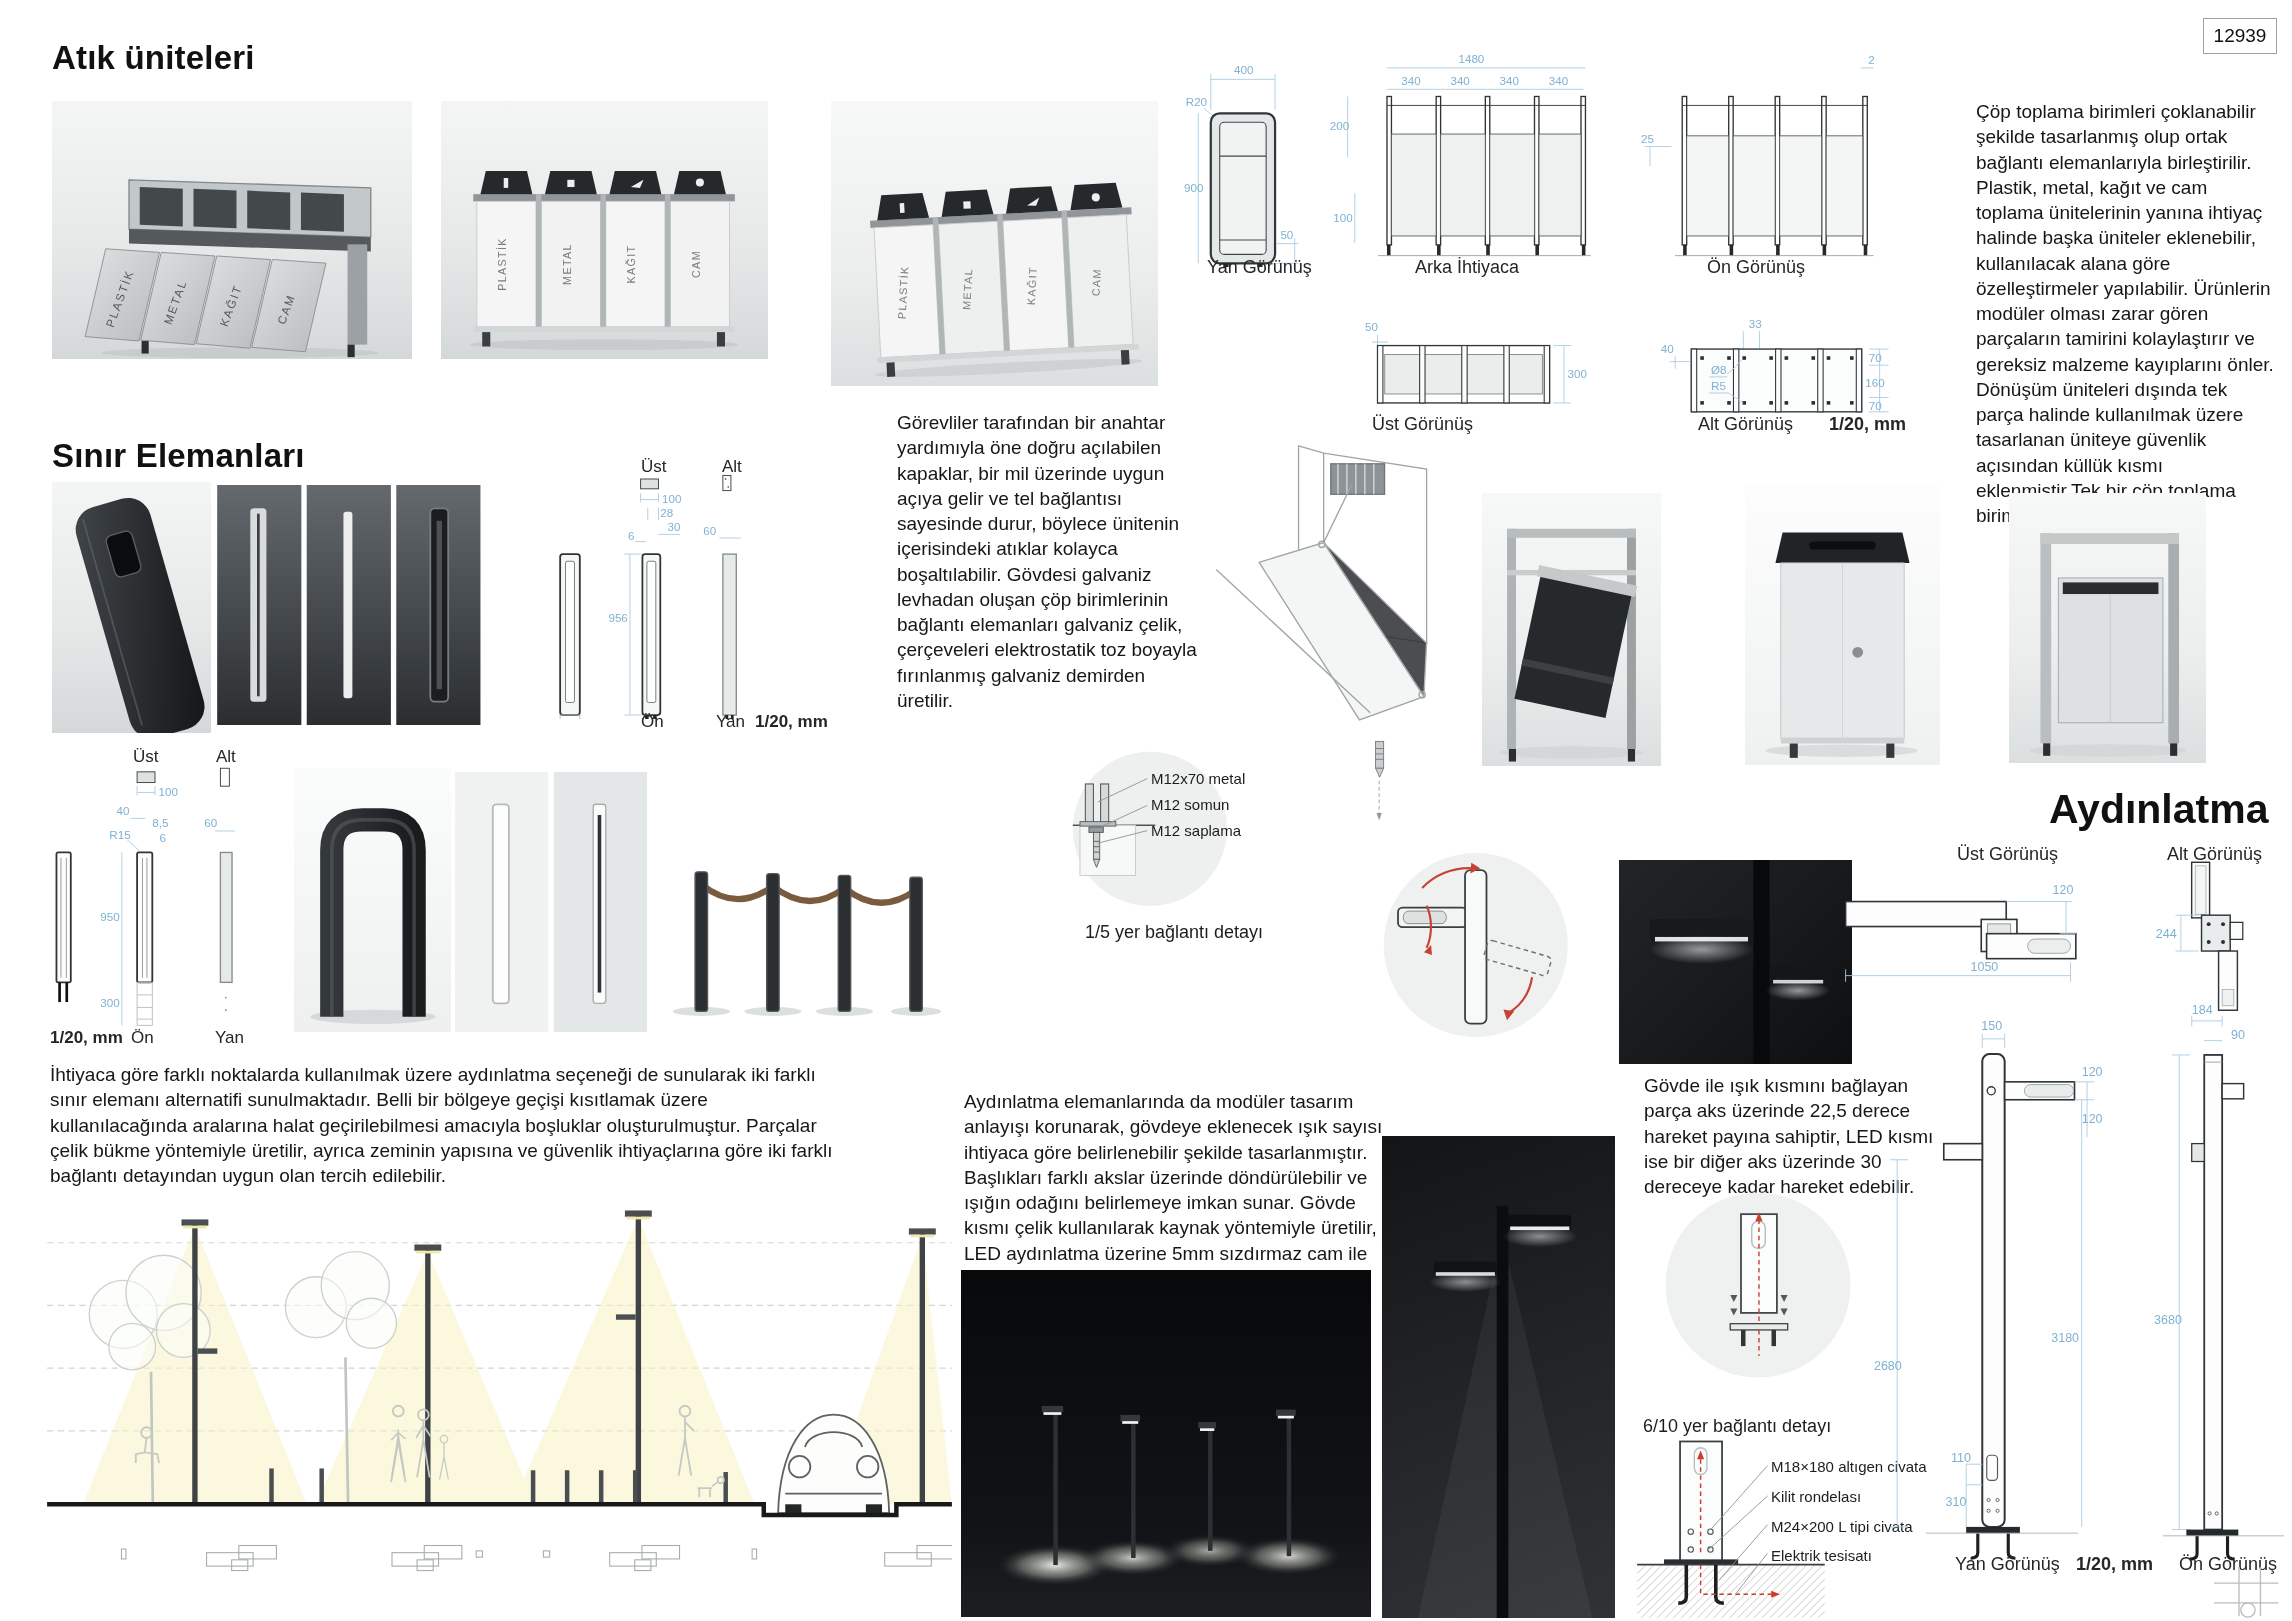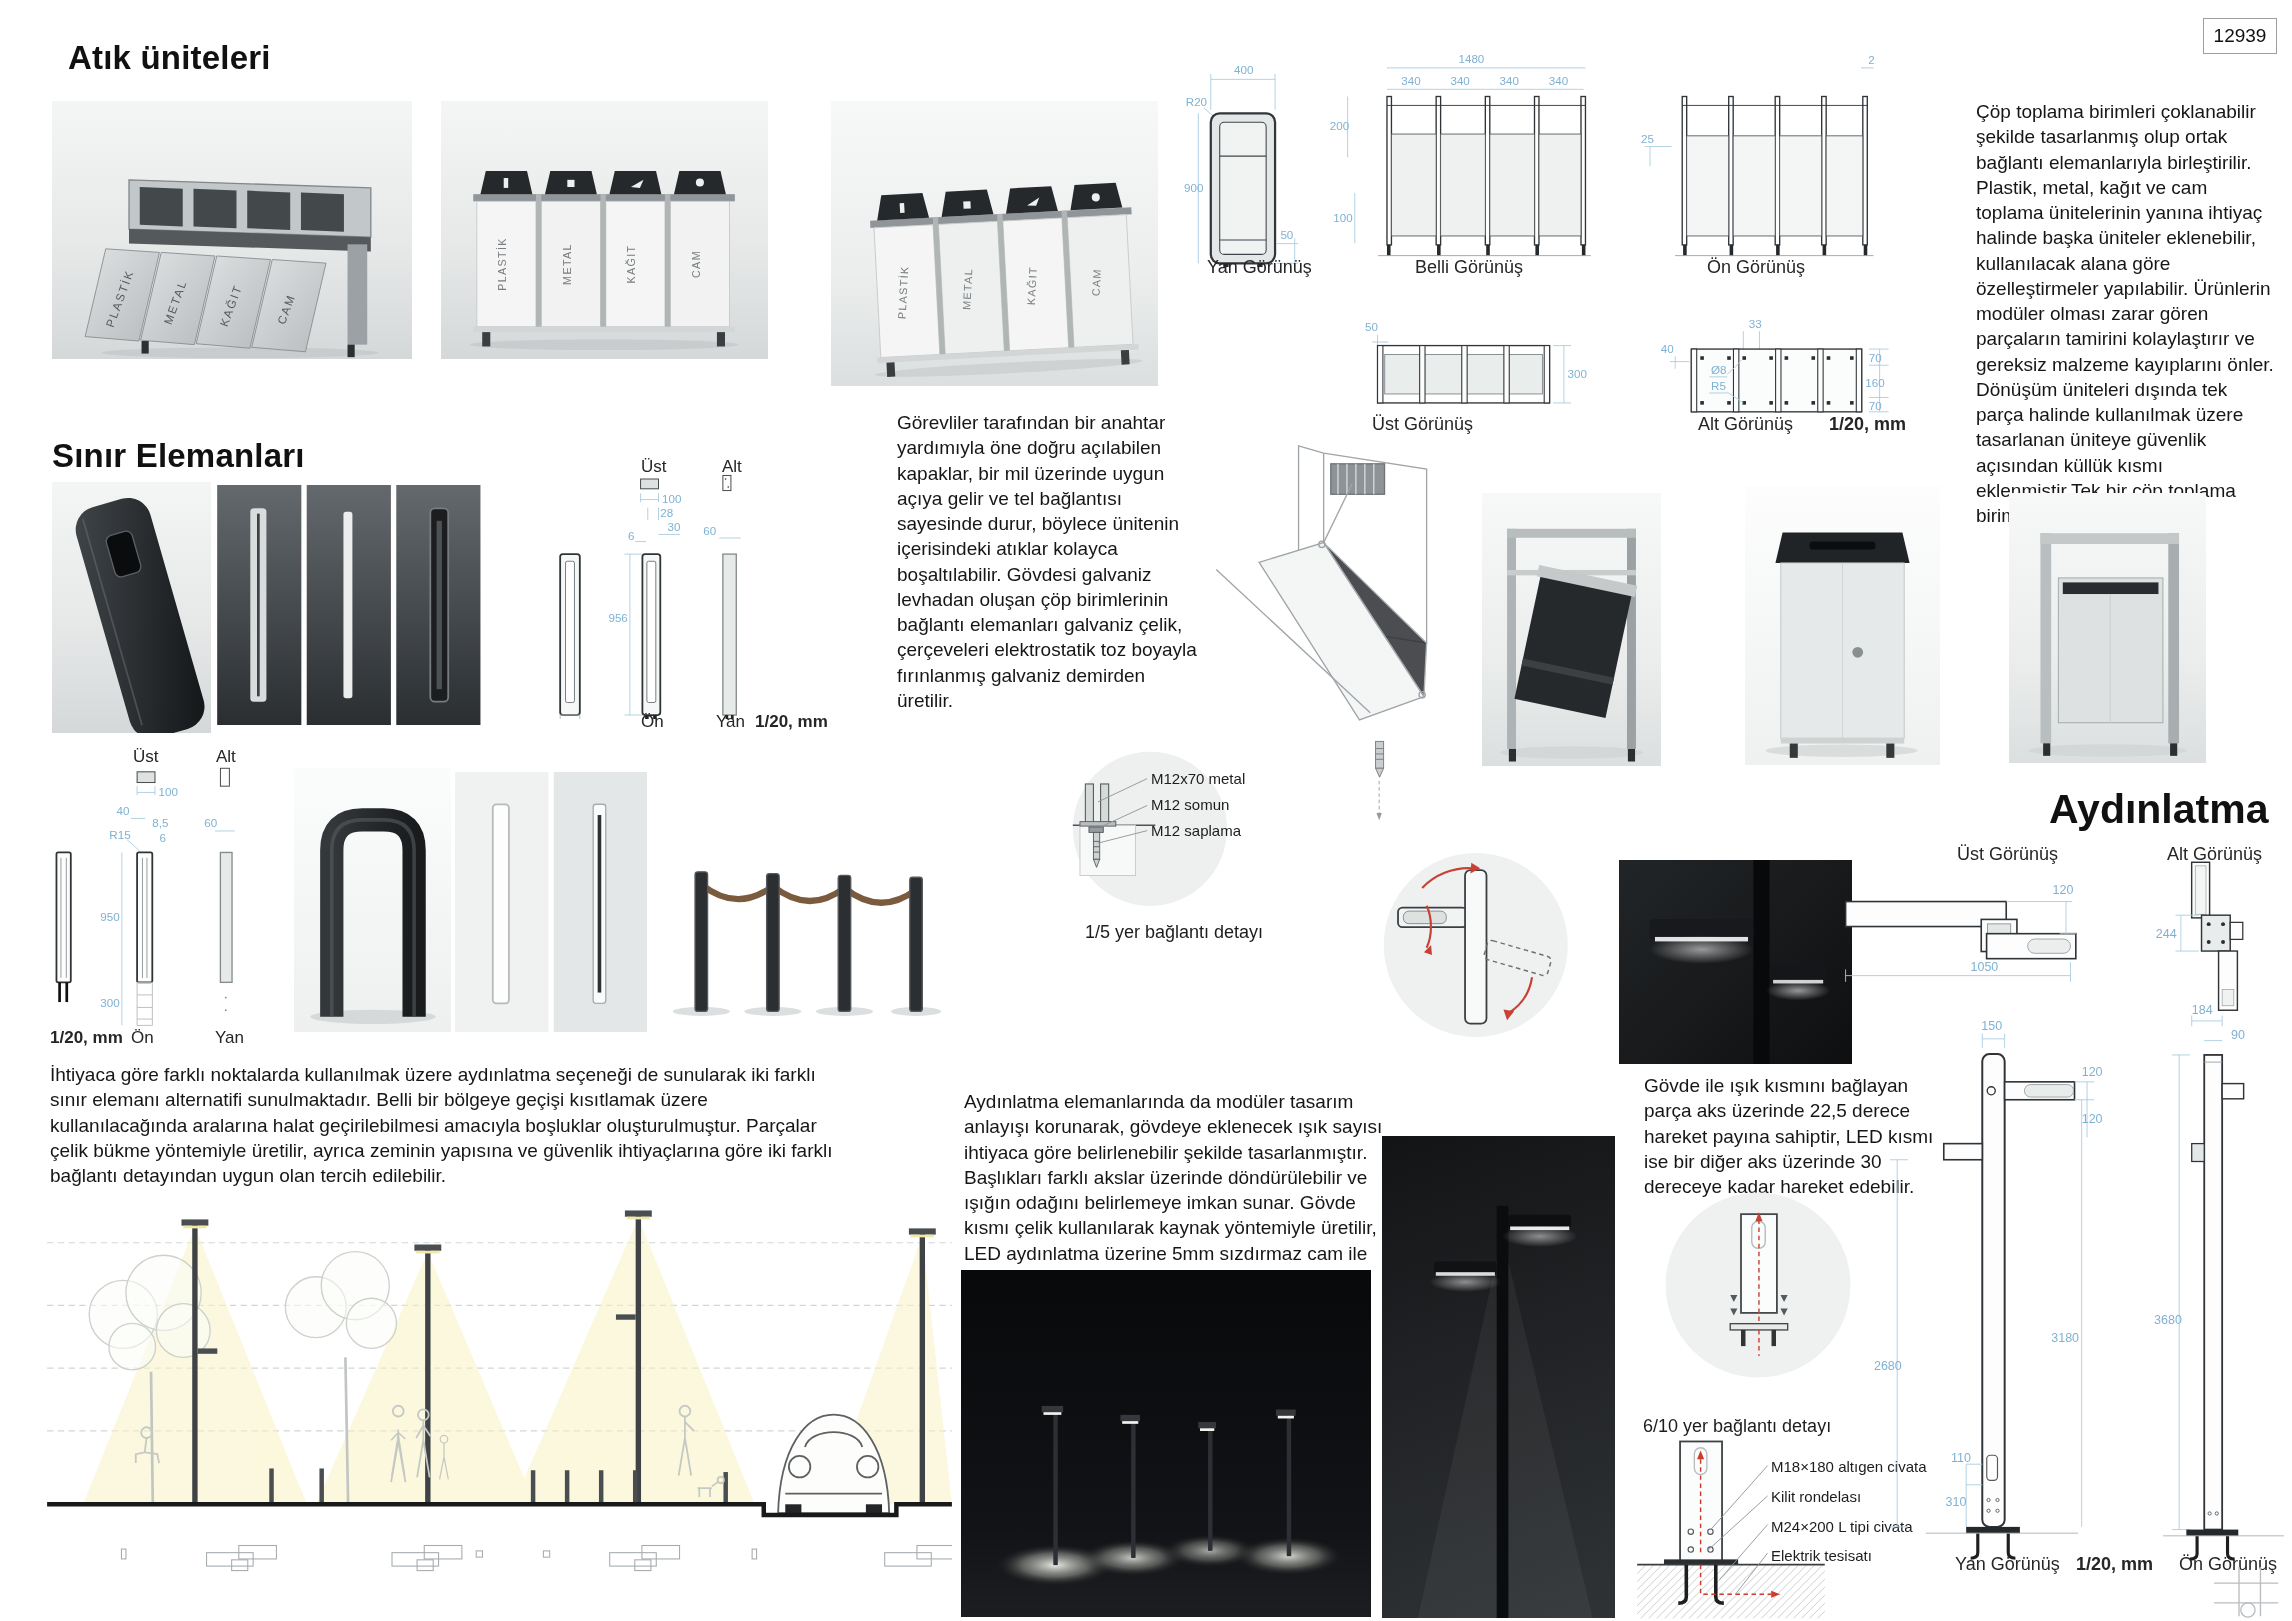--- a/index.html
+++ b/index.html
@@ -27,21 +27,21 @@
 </style>
 </head>
 <body>
 
 <div class="board">
 
   <div class="abs idbox" style="left:2203px;top:18px;">
     <span>12939</span>
   </div>
 
-  <div class="abs h1" style="left:68px;top:39px;">Atık üniteleri</div>
+  <div class="abs h1" style="left:52px;top:39px;">Atık üniteleri</div>
   <div class="abs h1" style="left:52px;top:437px;">Sınır Elemanları</div>
   <div class="abs hbig" style="left:2049px;top:786px;">Aydınlatma</div>
 
   <div class="abs render grad-light" style="left:52px;top:101px;width:360px;height:258px;">
     <svg width="360" height="258" viewBox="0 0 402 288">
       <defs>
         <linearGradient id="flg1" x1="0" y1="0" x2="1" y2="1">
           <stop offset="0" stop-color="#dfe2e3"></stop>
             <stop offset="1" stop-color="#b7bbbd"></stop>
         </linearGradient>
@@ -187,21 +187,21 @@
       <g fill="#26292b">
         <rect x="70" y="218" width="4" height="12"></rect>
           <rect x="126" y="218" width="4" height="12"></rect>
         <rect x="181" y="218" width="4" height="12"></rect>
           <rect x="236" y="218" width="4" height="12"></rect>
           <rect x="288" y="218" width="4" height="12"></rect>
       </g>
       <line x1="60" y1="230" x2="298" y2="230" stroke="#9aa0a2" stroke-width="1"></line>
     </svg>
   </div>
-  <div class="abs vlabel" style="left:1415px;top:257px;">Belli Görünüş</div>
+  <div class="abs vlabel" style="left:1415px;top:257px;">Arka İhtiyaca</div>
 
   <div class="abs" style="left:1639px;top:50px;">
     <svg width="242" height="211" viewBox="0 0 270 236">
       <text x="256" y="16" class="dim">2</text>
       <line x1="248" y1="20" x2="262" y2="20" class="dln"></line>
       <line x1="12" y1="108" x2="12" y2="130" class="dln"></line>
         <line x1="6" y1="108" x2="36" y2="108" class="dln"></line>
       <text x="2" y="104" class="dim">25</text>
       <g stroke="#2f3438" stroke-width="1.5" fill="#ffffff">
         <rect x="48" y="52" width="5" height="166"></rect>

